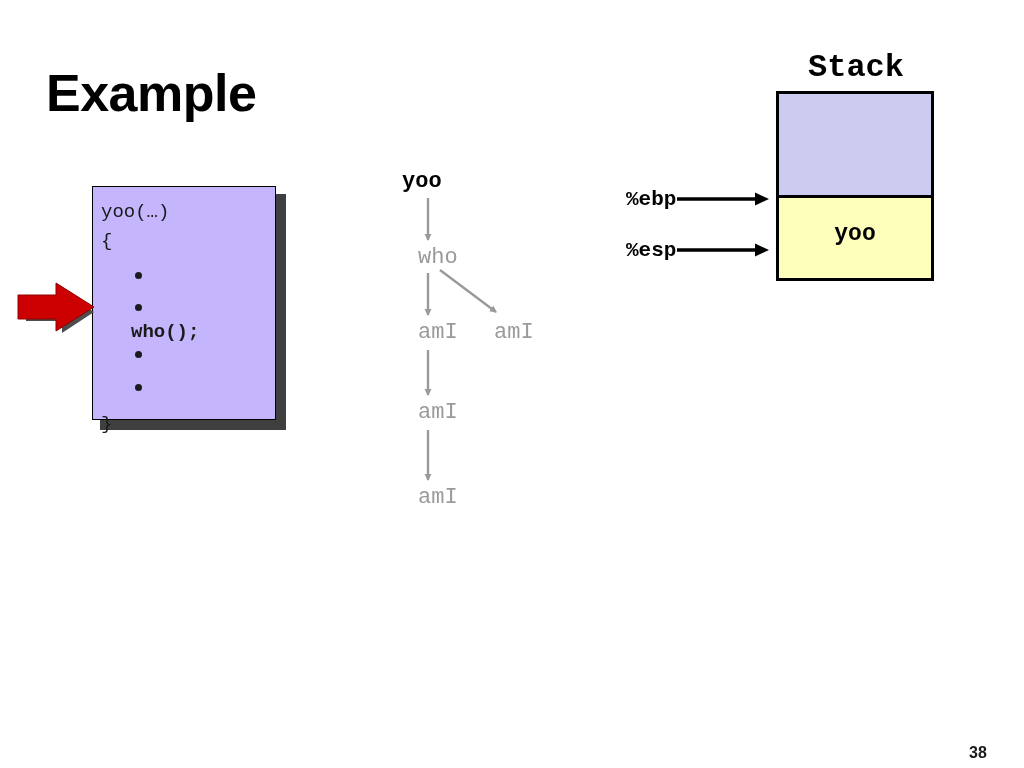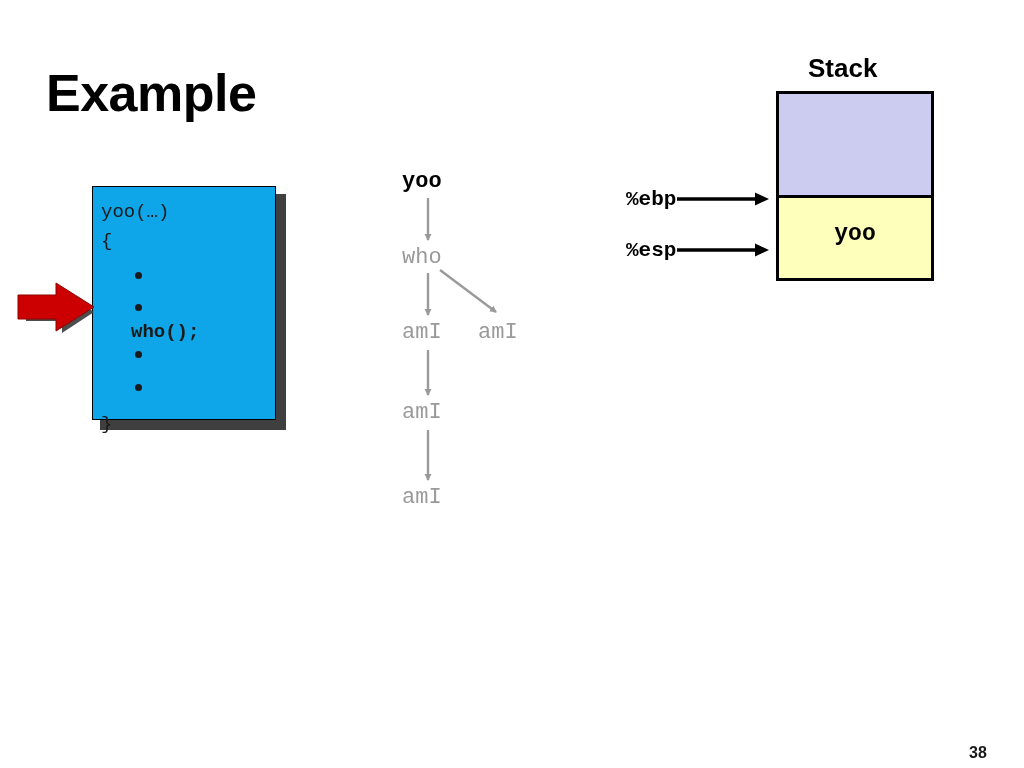--- a/index.html
+++ b/index.html
@@ -43,21 +43,21 @@
     width: 186px;
     height: 236px;
     background: #3f3f3f;
   }
   #code-box {
     position: absolute;
     left: 0;
     top: 0;
     width: 184px;
     height: 234px;
-    background: #0ea5e9;
+    background: #c4b5fd;
     border: 1.5px solid #000000;
     box-sizing: border-box;
   }
   .code-line {
     position: absolute;
     font-family: "Liberation Mono", "DejaVu Sans Mono", monospace;
     font-size: 19px;
     line-height: 22px;
     color: #1a1a1a;
     white-space: pre;
@@ -102,36 +102,37 @@
     font-size: 22px;
     line-height: 24px;
     white-space: pre;
   }
   .tree-node.root {
     color: #000000;
     font-weight: bold;
   }
   .tree-node.dim {
     color: #9a9a9a;
+    margin-left: 16px;
   }
   #tree-node-0 { left: 22px;  top: 10px;  }
   #tree-node-1 { left: 22px;  top: 86px;  }
   #tree-node-2 { left: 22px;  top: 161px; }
   #tree-node-3 { left: 98px;  top: 161px; }
   #tree-node-4 { left: 22px;  top: 241px; }
   #tree-node-5 { left: 22px;  top: 326px; }
 
   
   #stack-title {
     position: absolute;
     left: 808px;
     top: 53px;
-    font-family: Liberation Sans, sans-serif;
-    font-weight: bold;
-    font-size: 26px;
+    font-family: Liberation Mono, monospace;
+    font-weight: bold;
+    font-size: 32px;
     line-height: 30px;
     color: #000000;
   }
   #stack-box {
     position: absolute;
     left: 776px;
     top: 91px;
     width: 158px;
     height: 190px;
     border: 3px solid #000000;

